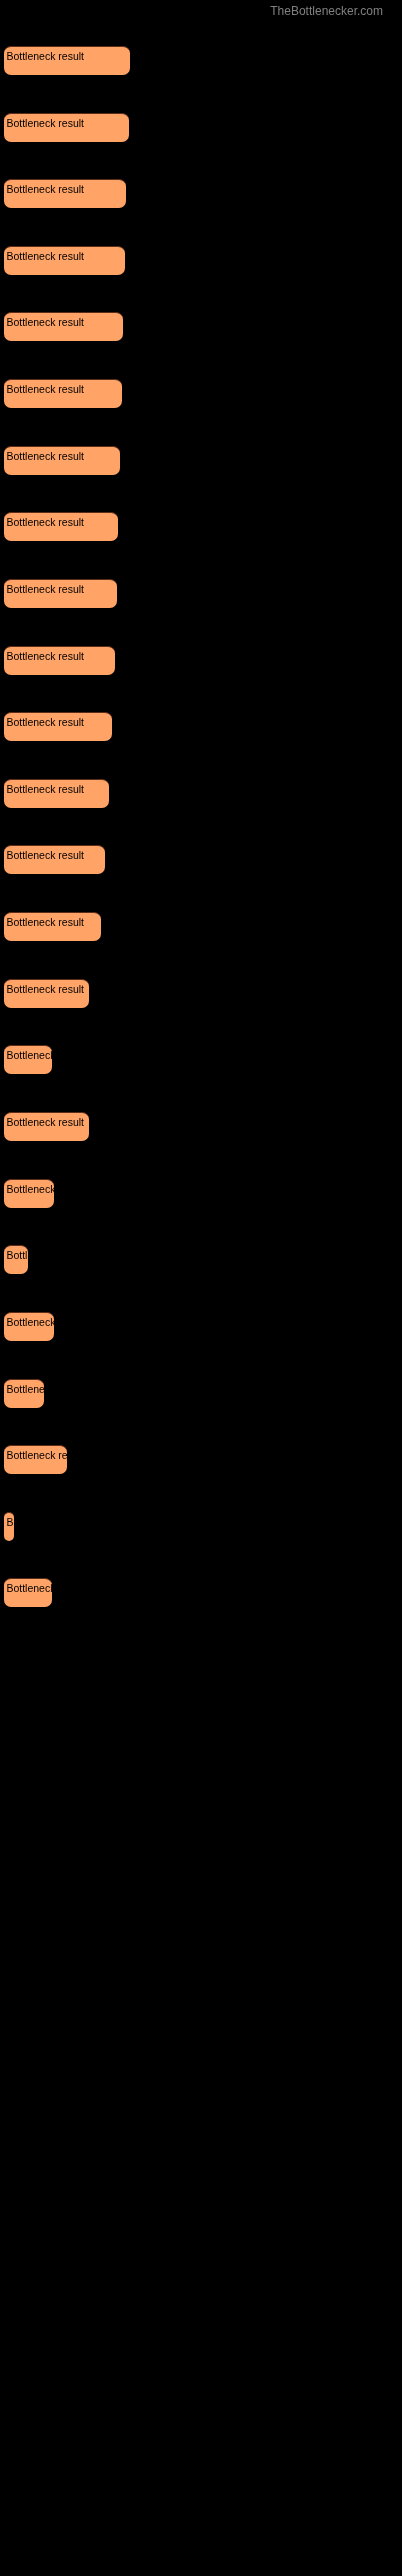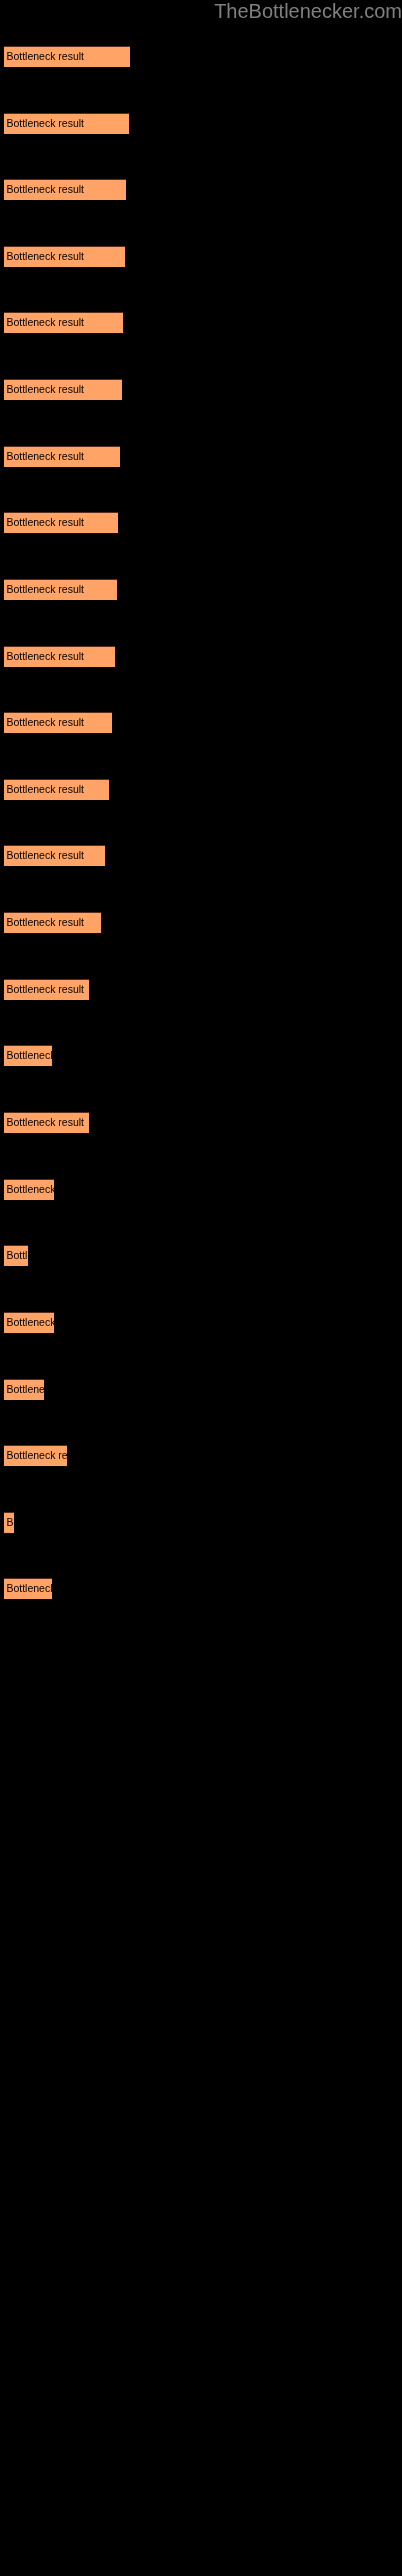--- a/index.html
+++ b/index.html
@@ -18,23 +18,23 @@
   #chart-root {
     position: absolute;
     left: 0;
     top: 0;
     width: 403px;
     height: 2576px;
     background: #000000;
   }
   .site-title {
     position: absolute;
-    right: 1px;
+    right: 20px;
     top: 1.6px;
-    font-size: 20px;
+    font-size: 12px;
     line-height: 19.3px;
     color: #808080;
     letter-spacing: 0px;
     white-space: nowrap;
     font-family: "Liberation Sans", "DejaVu Sans", sans-serif;
   }
   .bars-layer {
     position: absolute;
     left: 0;
     top: 0;
@@ -43,26 +43,27 @@
   }
   .bar-row {
     position: absolute;
     left: 4px;
     height: 21px;
   }
   .bar {
     position: absolute;
     left: 0;
     top: 0;
-    height: 21px;
+    height: 29px;
     box-sizing: border-box;
     background: #ffa366;
     border-top: 1.6px solid #5a2d1a;
     overflow: hidden;
     white-space: nowrap;
+    border-radius: 7px;
   }
   .bar-label {
     position: absolute;
     left: 2.4px;
     top: 0;
     height: 19.3px;
     line-height: 19.3px;
     font-size: 10.5px;
     color: #000000;
     white-space: nowrap;

